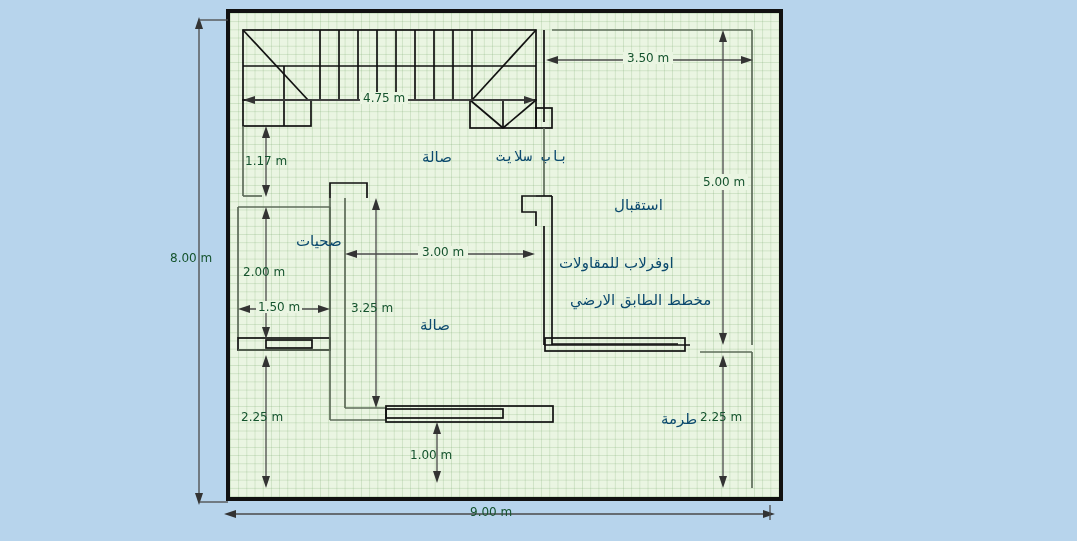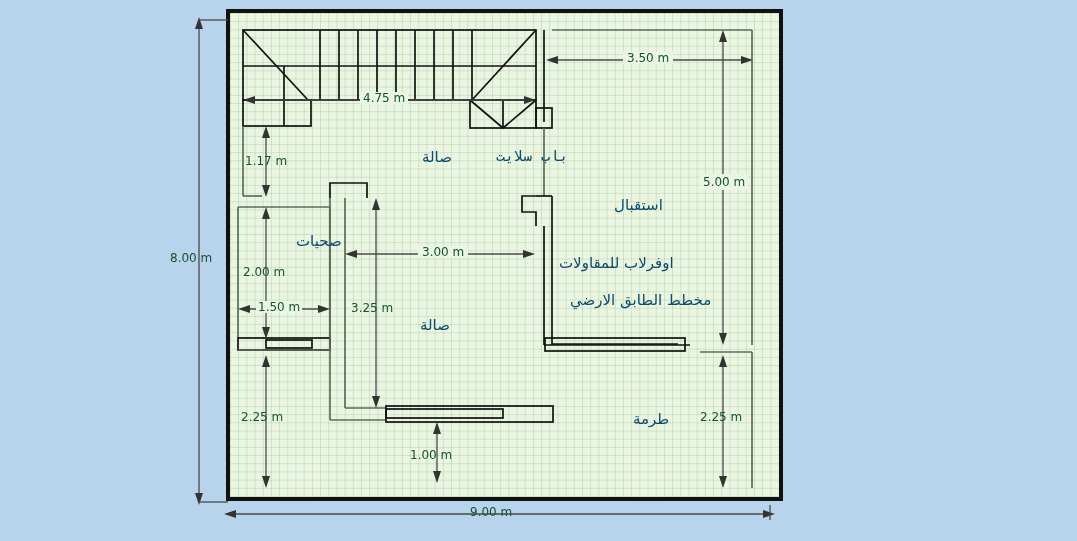--- a/index.html
+++ b/index.html
@@ -209,21 +209,21 @@
   <div class="dimtxt" style="left:410px;top:449px;">1.00 m</div>
 
   <div class="roomtxt" style="left:422px;top:150px;">صالة</div>
 
   <div class="roomtxt" style="left:296px;top:234px;">صحيات</div>
 
   <div class="roomtxt" style="left:420px;top:318px;">صالة</div>
 
   <div class="roomtxt" style="left:614px;top:198px;">استقبال</div>
 
-  <div class="roomtxt" style="left:633px;top:412px;">طرمة</div>
+  <div class="roomtxt" style="left:633px;top:412px;padding-left:28px;">طرمة</div>
 
   <div class="roomtxt" style="left:496px;top:150px;font-family:Liberation Mono, monospace;">باب سلايت</div>
 
   <div class="roomtxt" style="left:559px;top:256px;">اوفرلاب للمقاولات</div>
 
   <div class="roomtxt" style="left:570px;top:293px;">مخطط الطابق الارضي</div>
 
 </div>
 
 </body></html>

